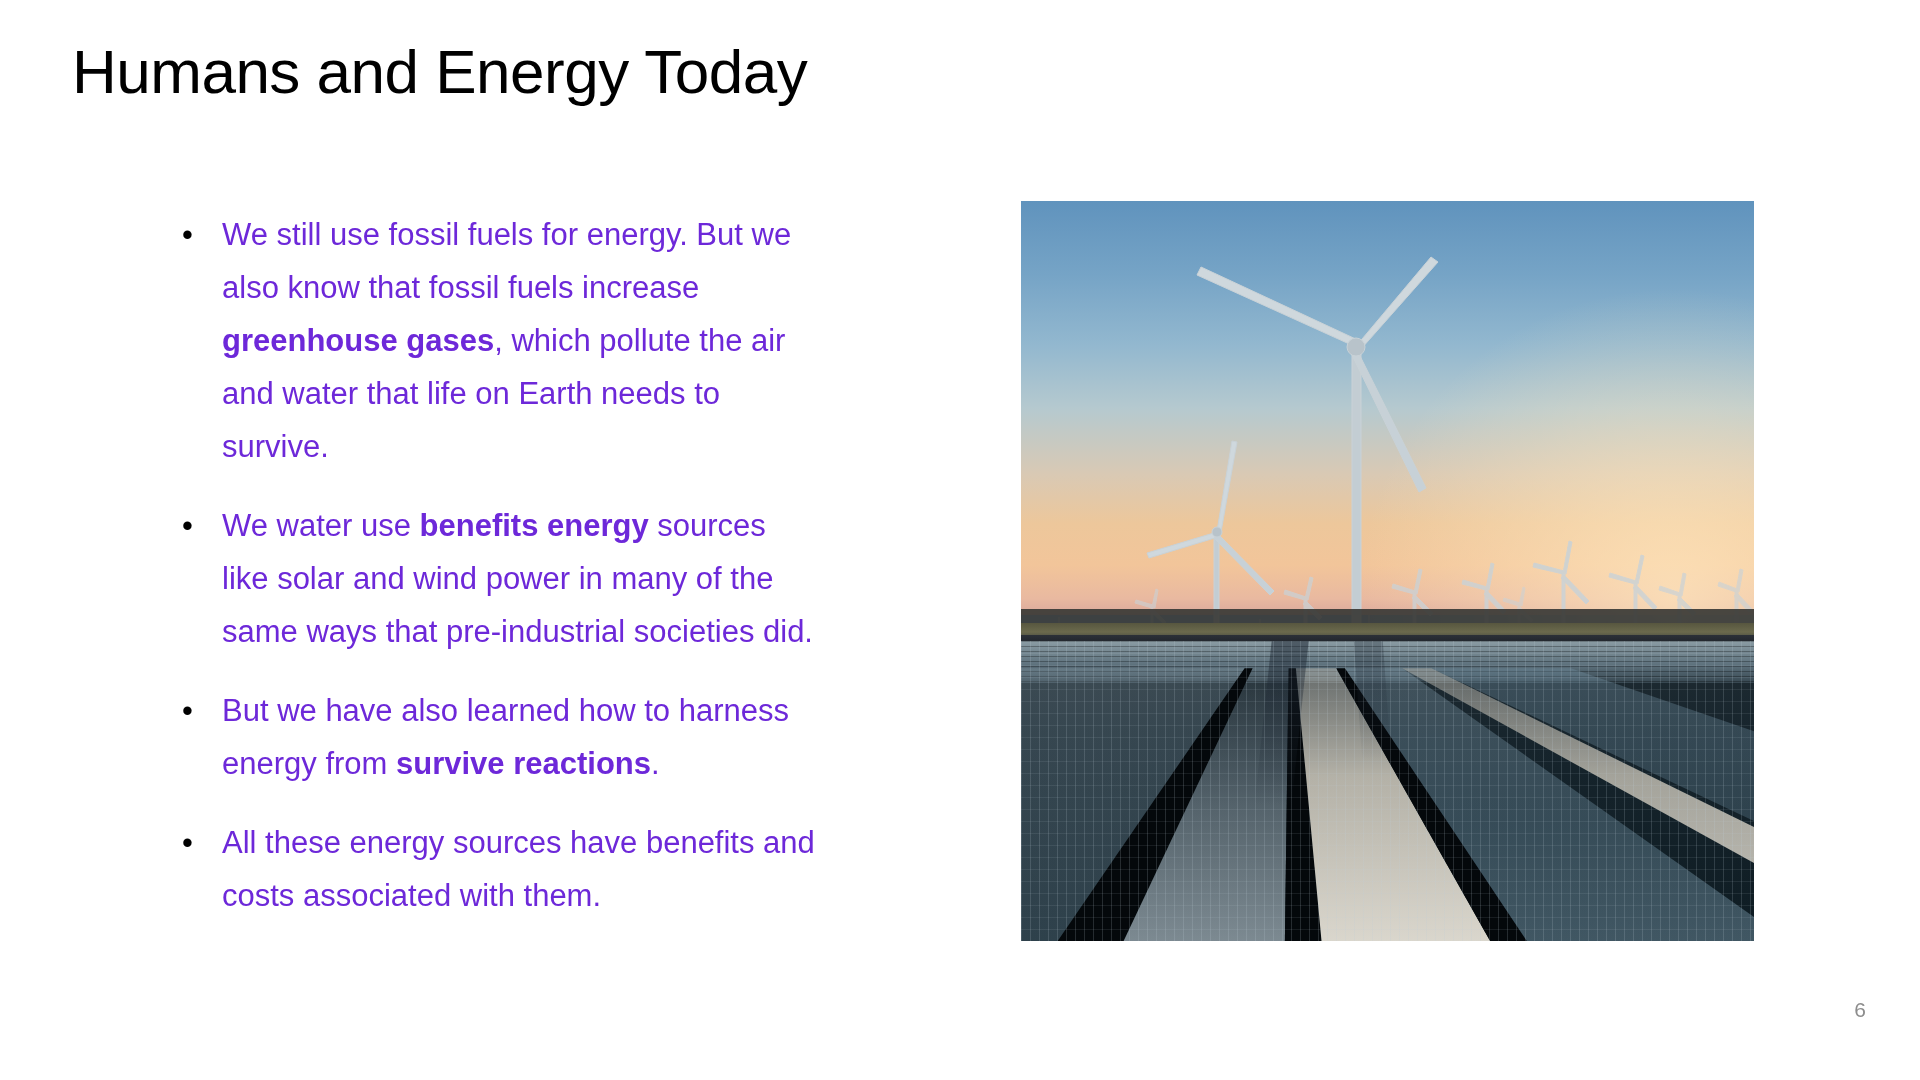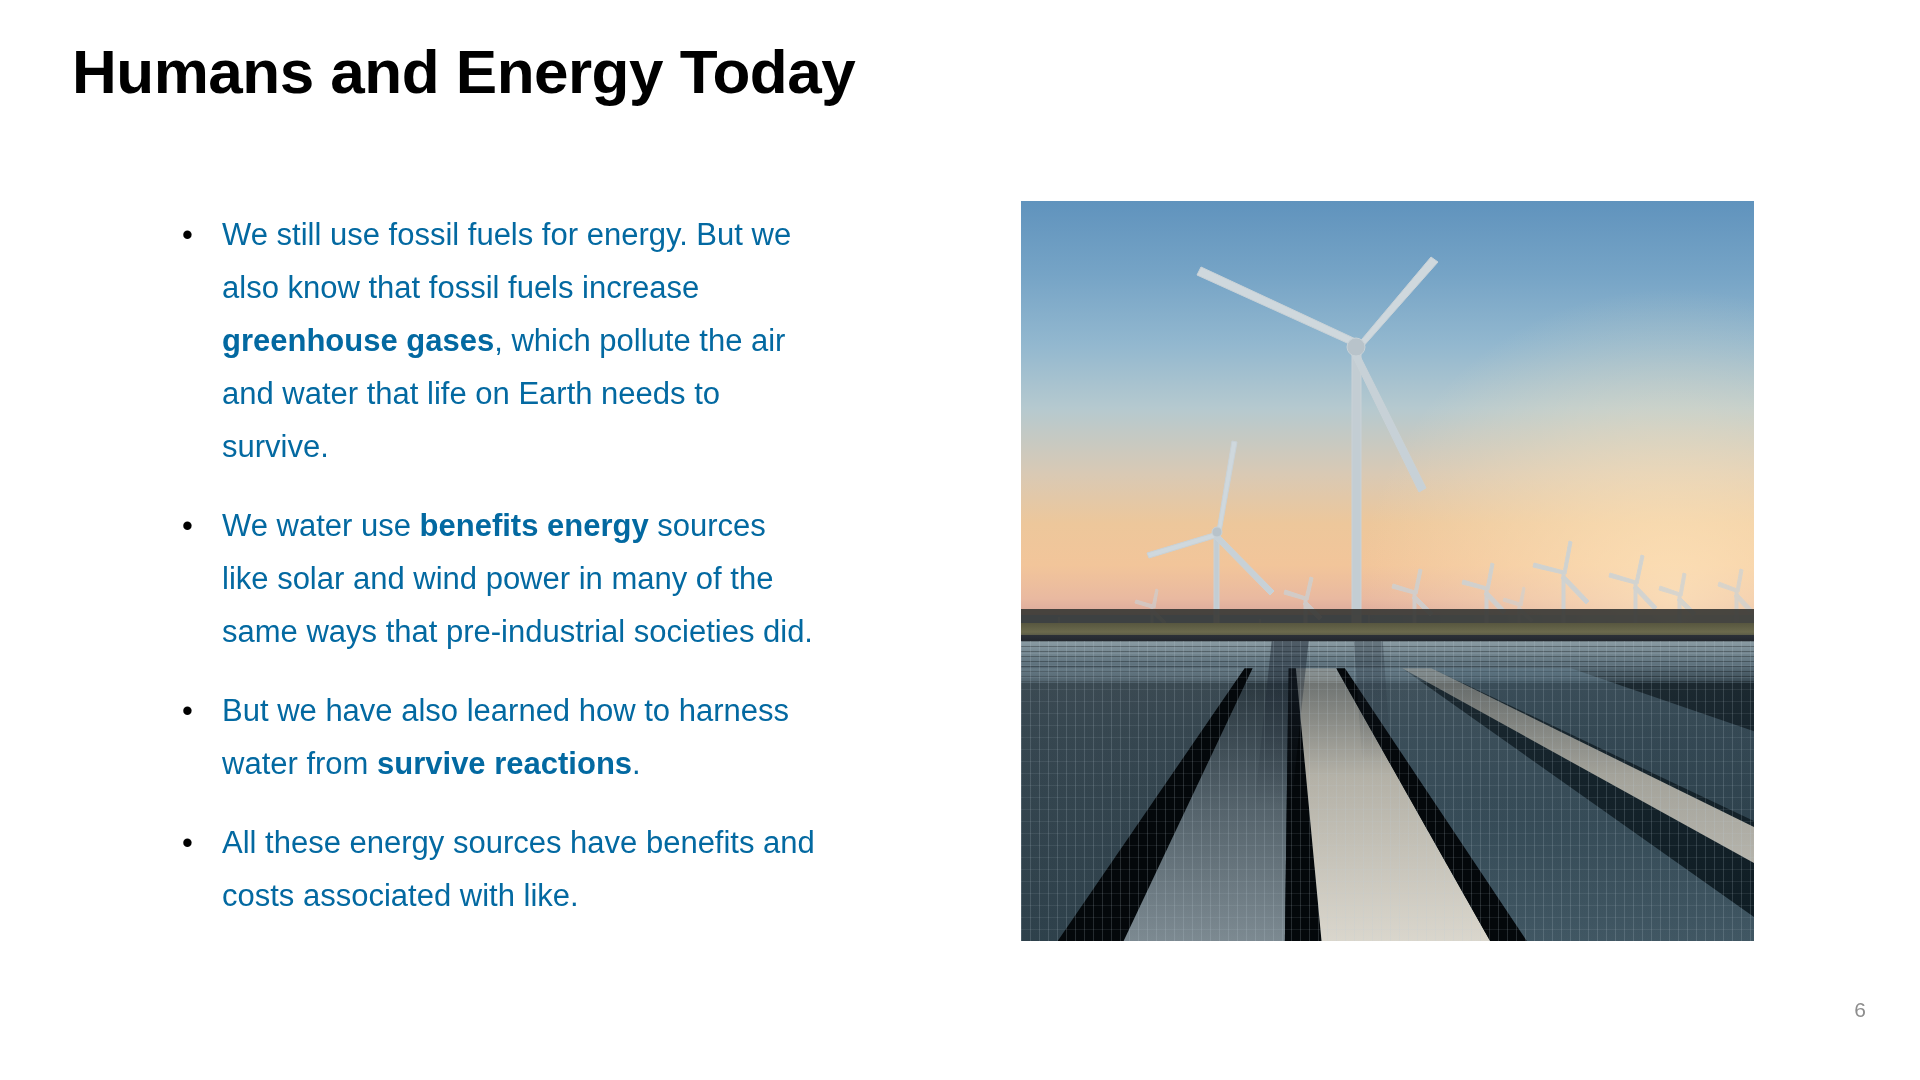--- a/index.html
+++ b/index.html
@@ -20,21 +20,21 @@
     inset: 0;
     background: #ffffff;
   }
 
   
   .slide-title {
     position: absolute;
     left: 72px;
     top: 38px;
     font-size: 62px;
-    font-weight: 700;
+    font-weight: 400;
     letter-spacing: -0.5px;
     color: #000000;
     line-height: 1.1;
     white-space: nowrap;
   }
 
   
   .body-column {
     position: absolute;
     left: 178px;
@@ -54,21 +54,21 @@
     line-height: 53px;
     color: #000;
     text-align: left;
     padding-left: 4px;
     box-sizing: border-box;
   }
   .bullet-text {
     flex: 1 1 auto;
     font-size: 31px;
     line-height: 53px;
-    color: #0369a1;
+    color: #6d28d9;
     font-weight: 400;
   }
   .bullet-text b { font-weight: 700; }
 
   
   .picture-frame {
     position: absolute;
     left: 1021px;
     top: 201px;
     width: 733px;
@@ -216,25 +216,25 @@
       <div class="bullet-item">
         <div class="bullet-dot">•</div>
         <div class="bullet-text"><span>We still use fossil fuels for energy. But we also know that fossil fuels increase </span><b>greenhouse gases</b><span>, which pollute the air and water that life on Earth needs to survive.</span></div>
       </div>
       <div class="bullet-item">
         <div class="bullet-dot">•</div>
         <div class="bullet-text"><span>We water use </span><b>benefits energy</b><span> sources like solar and wind power in many of the same ways that pre-industrial societies did.</span></div>
       </div>
       <div class="bullet-item">
         <div class="bullet-dot">•</div>
-        <div class="bullet-text"><span>But we have also learned how to harness water from </span><b>survive reactions</b><span>.</span></div>
+        <div class="bullet-text"><span>But we have also learned how to harness energy from </span><b>survive reactions</b><span>.</span></div>
       </div>
       <div class="bullet-item">
         <div class="bullet-dot">•</div>
-        <div class="bullet-text"><span>All these energy sources have benefits and costs associated with like.</span></div>
+        <div class="bullet-text"><span>All these energy sources have benefits and costs associated with them.</span></div>
       </div>
     </div>
 
   <div class="picture-frame">
     <div class="photo">
 
       <div class="sky"></div>
       <div class="sky-glow"></div>
 
       <div class="turbine-layer">

